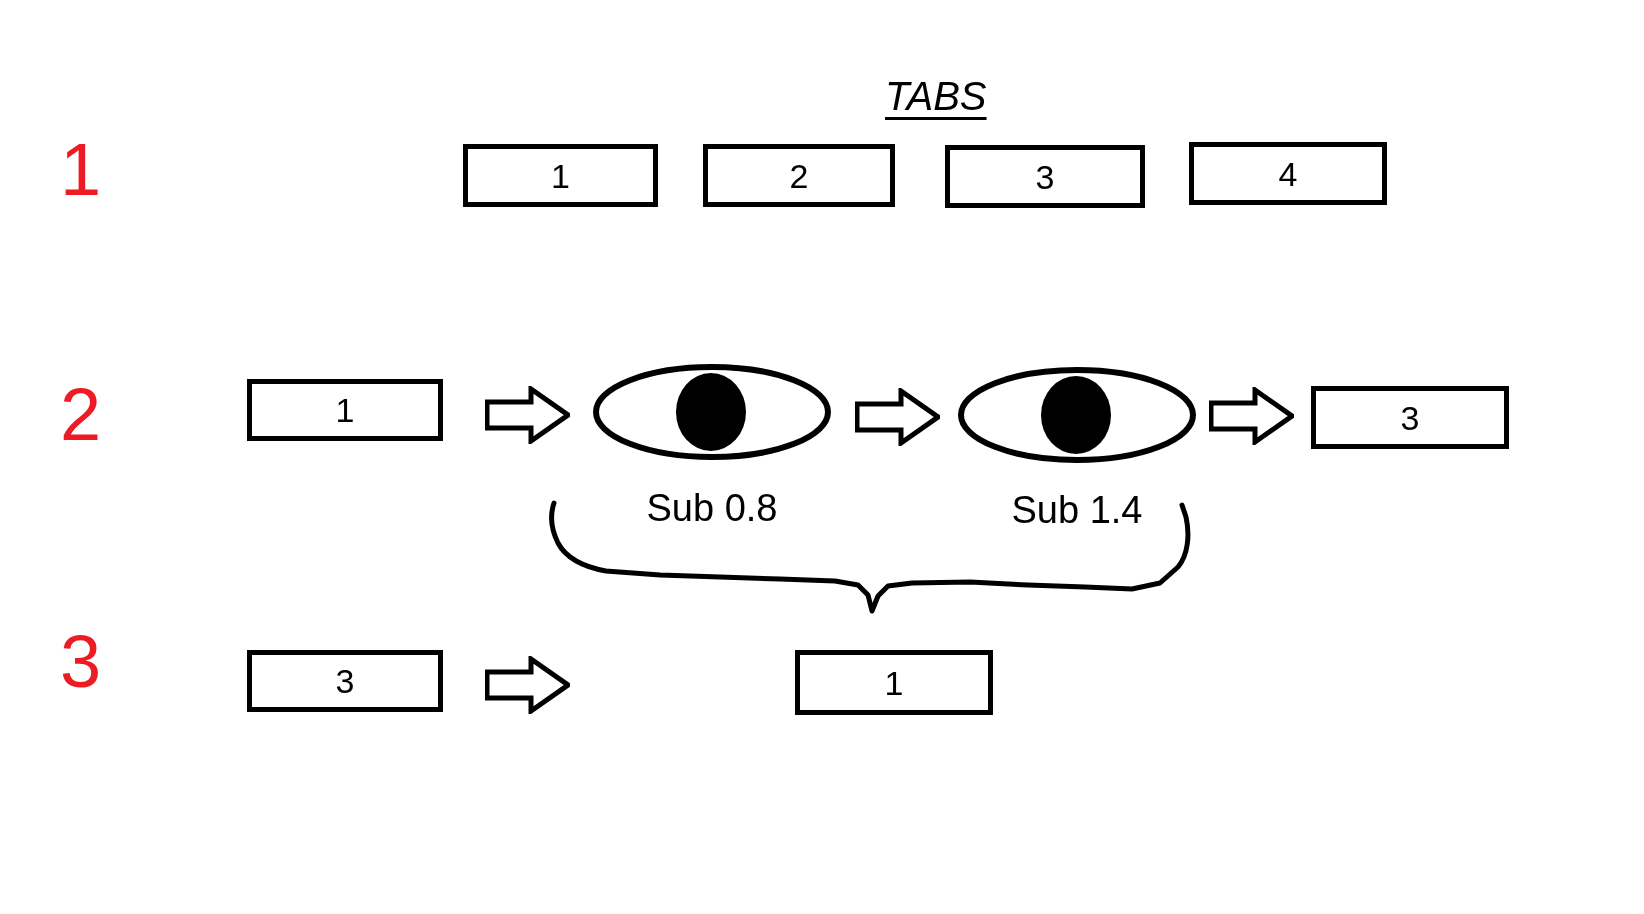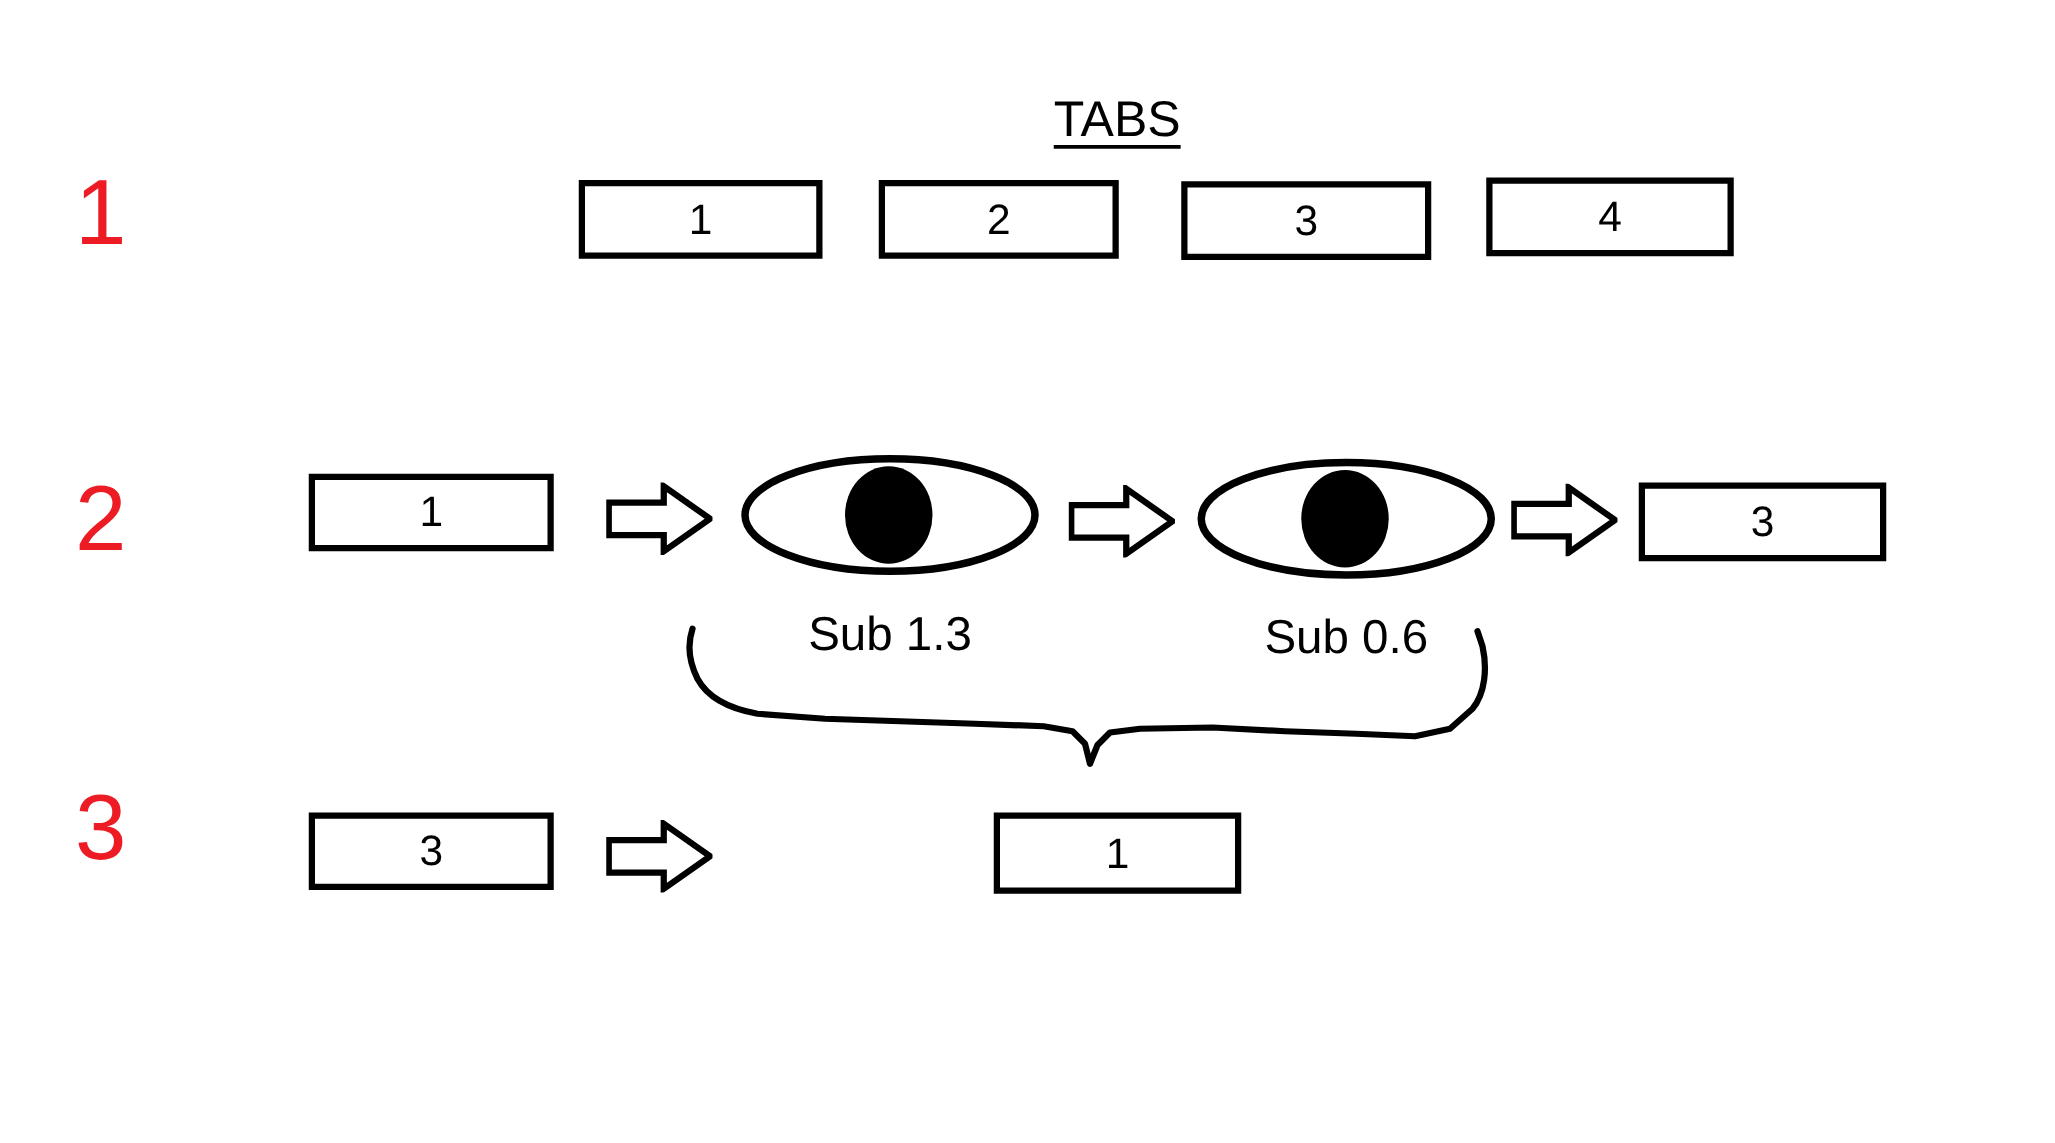--- a/index.html
+++ b/index.html
@@ -88,56 +88,56 @@
 </style>
 </head>
 <body>
 
 <div id="canvas">
 
   <div class="row-marker" style="left:60px; top:133px;">1</div>
   <div class="row-marker" style="left:60px; top:378px;">2</div>
   <div class="row-marker" style="left:60px; top:625px;">3</div>
 
-  <div class="section-heading" style="left:843px; top:76px;">TABS</div>
+  <div class="section-heading" style="left:885px; top:76px;font-style:italic;">TABS</div>
 
   <div class="box tab" style="left:463px; top:144px; width:195px; height:63px;">1</div>
   <div class="box tab" style="left:703px; top:144px; width:192px; height:63px;">2</div>
   <div class="box tab" style="left:945px; top:145px; width:200px; height:63px;">3</div>
   <div class="box tab" style="left:1189px; top:142px; width:198px; height:63px;">4</div>
 
   <div class="box activity" style="left:247px; top:379px; width:196px; height:62px;">1</div>
 
   <div class="arrow" style="left:485px; top:386px;">
     <svg width="85" height="58" viewBox="0 0 85 58">
       <polygon points="2,16 46,16 46,3 83,29 46,55 46,42 2,42" fill="#ffffff" stroke="#000000" stroke-width="5" stroke-linejoin="miter"></polygon>
     </svg>
   </div>
 
   <div class="eye" style="left:592px; top:362px;">
     <svg width="240" height="100" viewBox="0 0 240 100">
       <ellipse cx="120" cy="50" rx="116" ry="45" fill="#ffffff" stroke="#000000" stroke-width="6"></ellipse>
       <ellipse cx="119" cy="50" rx="35" ry="39" fill="#000000"></ellipse>
     </svg>
   </div>
-  <div class="sub-label" style="left:592px; top:489px; width:240px;">Sub 1.3</div>
+  <div class="sub-label" style="left:592px; top:489px; width:240px;">Sub 0.8</div>
 
   <div class="arrow" style="left:855px; top:388px;">
     <svg width="85" height="58" viewBox="0 0 85 58">
       <polygon points="2,16 46,16 46,3 83,29 46,55 46,42 2,42" fill="#ffffff" stroke="#000000" stroke-width="5" stroke-linejoin="miter"></polygon>
     </svg>
   </div>
 
   <div class="eye" style="left:957px; top:365px;">
     <svg width="240" height="100" viewBox="0 0 240 100">
       <ellipse cx="120" cy="50" rx="116" ry="45" fill="#ffffff" stroke="#000000" stroke-width="6"></ellipse>
       <ellipse cx="119" cy="50" rx="35" ry="39" fill="#000000"></ellipse>
     </svg>
   </div>
-  <div class="sub-label" style="left:957px; top:491px; width:240px;">Sub 0.6</div>
+  <div class="sub-label" style="left:957px; top:491px; width:240px;">Sub 1.4</div>
 
   <div class="arrow" style="left:1209px; top:387px;">
     <svg width="85" height="58" viewBox="0 0 85 58">
       <polygon points="2,16 46,16 46,3 83,29 46,55 46,42 2,42" fill="#ffffff" stroke="#000000" stroke-width="5" stroke-linejoin="miter"></polygon>
     </svg>
   </div>
 
   <div class="box activity" style="left:1311px; top:386px; width:198px; height:63px;">3</div>
 
   <div class="brace" style="left:540px; top:495px;">

